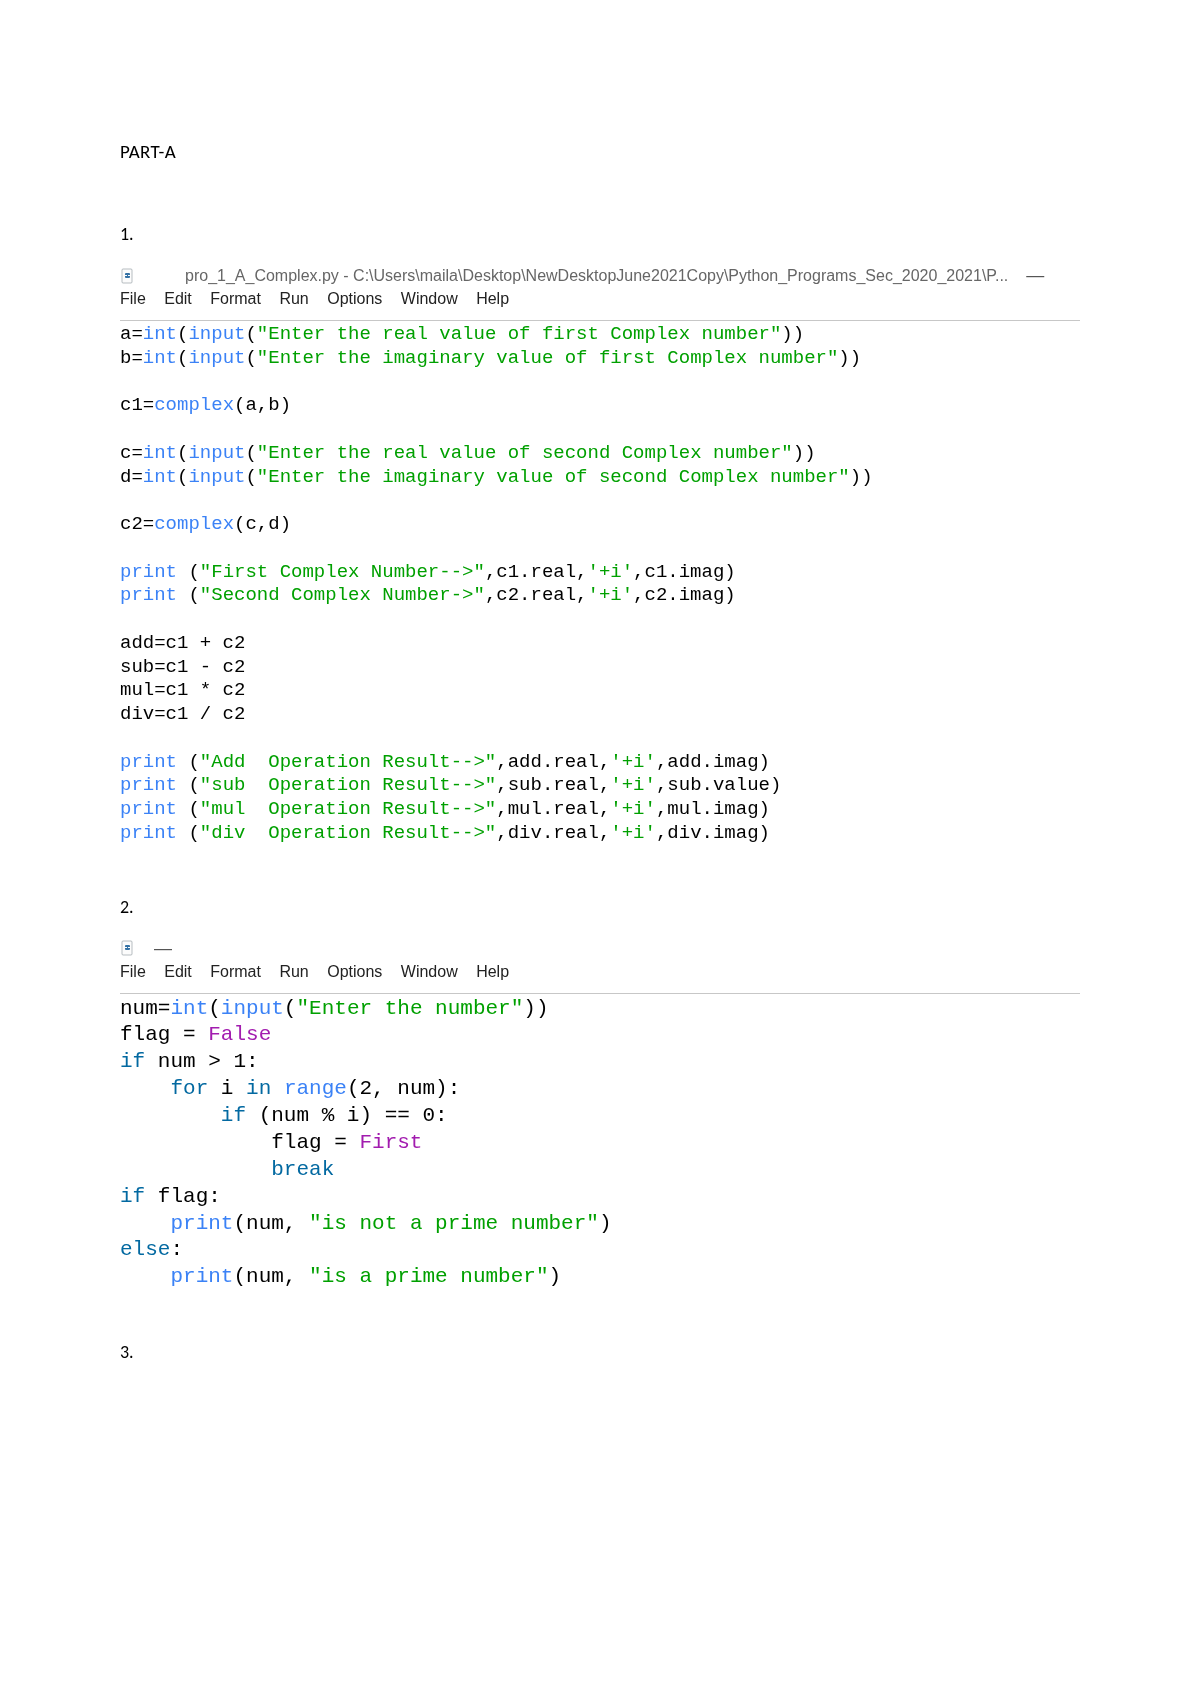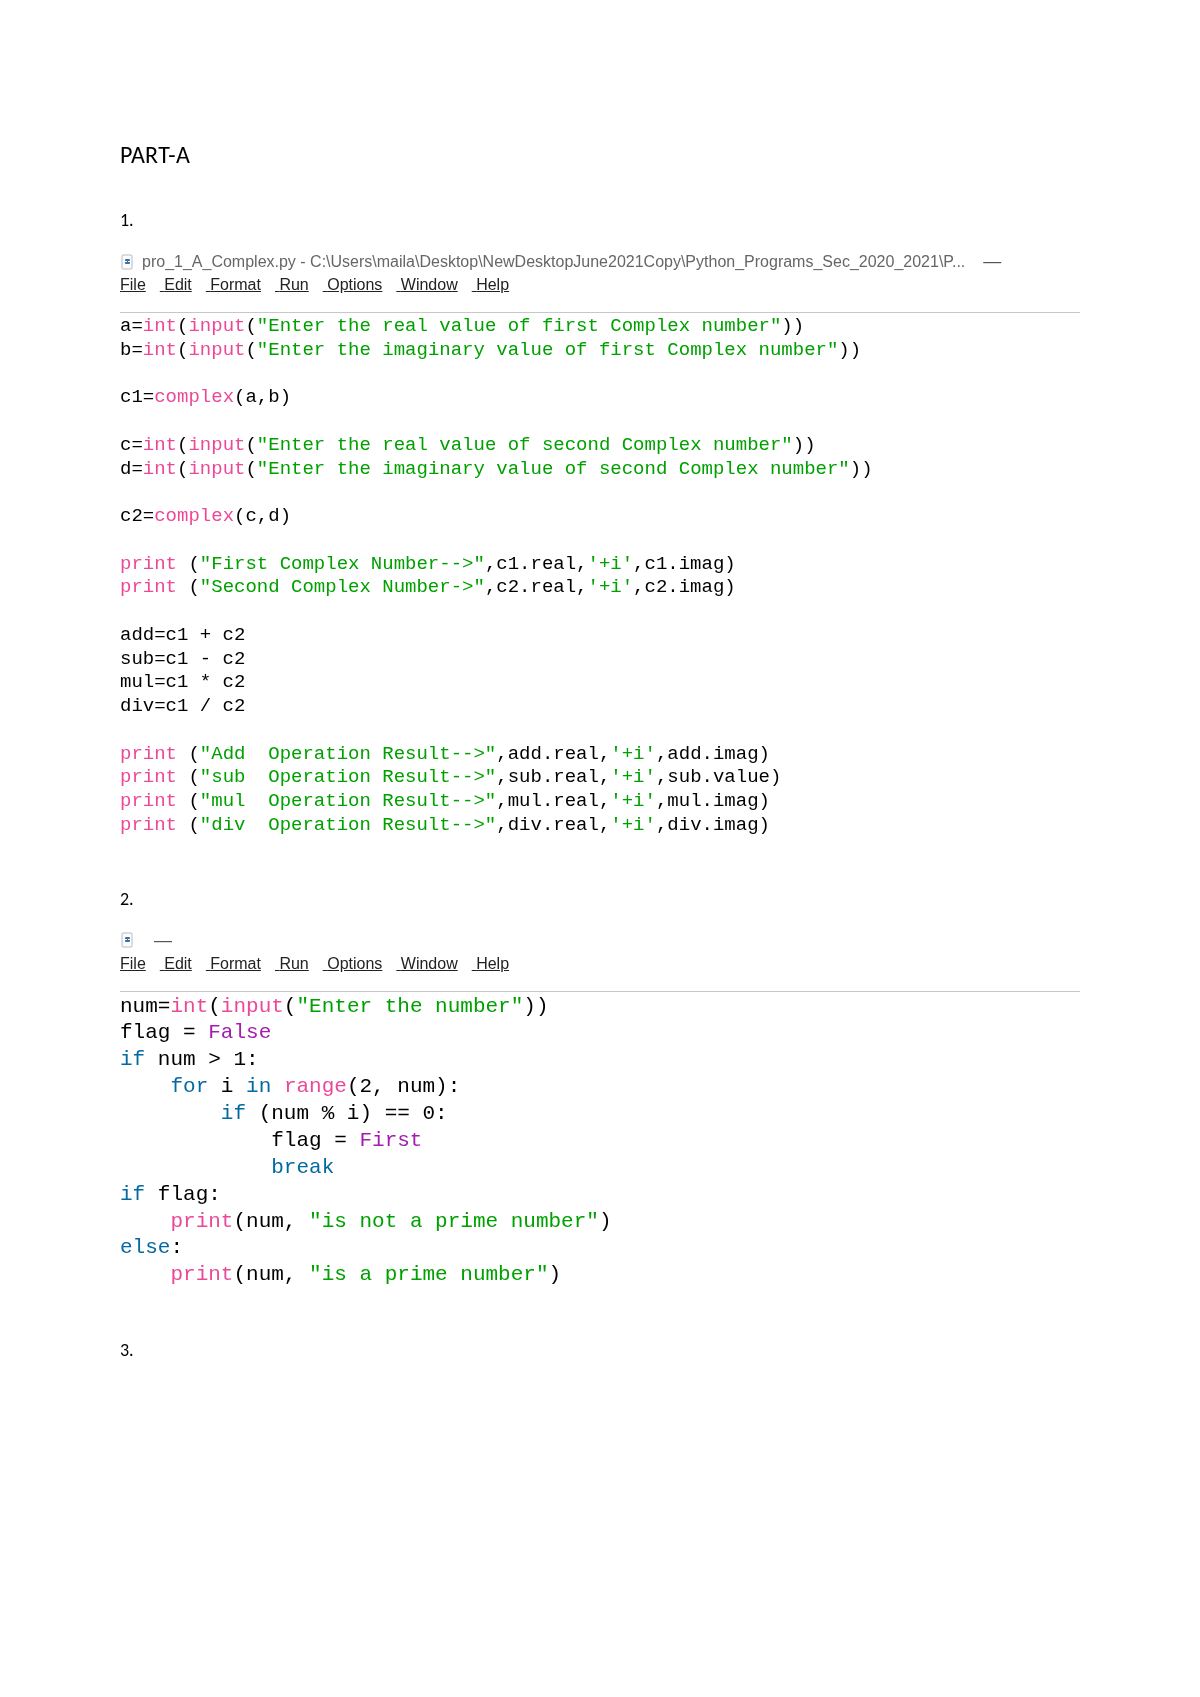--- a/index.html
+++ b/index.html
@@ -6,24 +6,24 @@
       margin: 0;
       padding: 0;
       background: #ffffff;
       width: 1200px;
       font-family: Calibri, Arial, sans-serif;
     }
     .page {
       padding: 140px 120px 300px 120px;
     }
     .part-title {
-      font-size: 24px;
+      font-size: 19px;
       font-weight: 400;
       letter-spacing: 0.3px;
-      margin-bottom: 40px;
+      margin-bottom: 60px;
     }
     .item-num {
       font-size: 18px;
       margin-bottom: 20px;
     }
     .ide-titlebar {
       display: flex;
       align-items: center;
       gap: 6px;
       margin-bottom: 4px;
@@ -33,53 +33,53 @@
       height: 16px;
       flex-shrink: 0;
     }
     .ide-title {
       font-family: "Segoe UI", Tahoma, sans-serif;
       font-size: 16px;
       color: #666;
       white-space: nowrap;
       overflow: hidden;
       text-overflow: clip;
+      margin-left: 43px;
     }
     .ide-title-dash {
       font-family: "Segoe UI", sans-serif;
       color: #555;
       font-size: 18px;
       margin-left: 12px;
     }
     .ide-menubar {
       font-family: "Segoe UI", Tahoma, sans-serif;
       font-size: 16px;
       color: #222;
       border-bottom: 1px solid #c7c7c7;
       width: 100%;
-      padding-bottom: 18px;
+      padding-bottom: 12px;
       margin-bottom: 2px;
-      text-decoration: underline;
     }
     .ide-menubar span {
       margin-right: 14px;
     }
     .code {
       font-family: "Courier New", monospace;
       font-size: 19px;
       line-height: 1.25;
       white-space: pre;
       color: #000;
       margin-top: 2px;
     }
     .code2 {
       font-size: 21px;
       line-height: 1.28;
     }
-    .kw-builtin { color: #ec4899; }
+    .kw-builtin { color: #3b82f6; }
     .kw-word2 { color: #0369a1; }
     .str { color: #00a000; }
     .kw-const { color: #a21caf; }
     .section-gap { margin-top: 50px; }
   </style>
 </head>
 <body>
 
 <div class="page">
 

